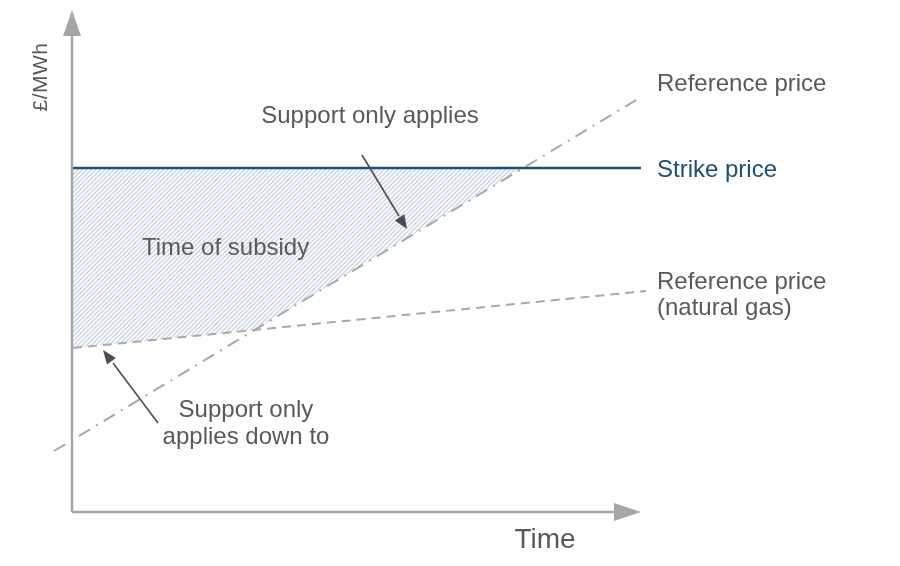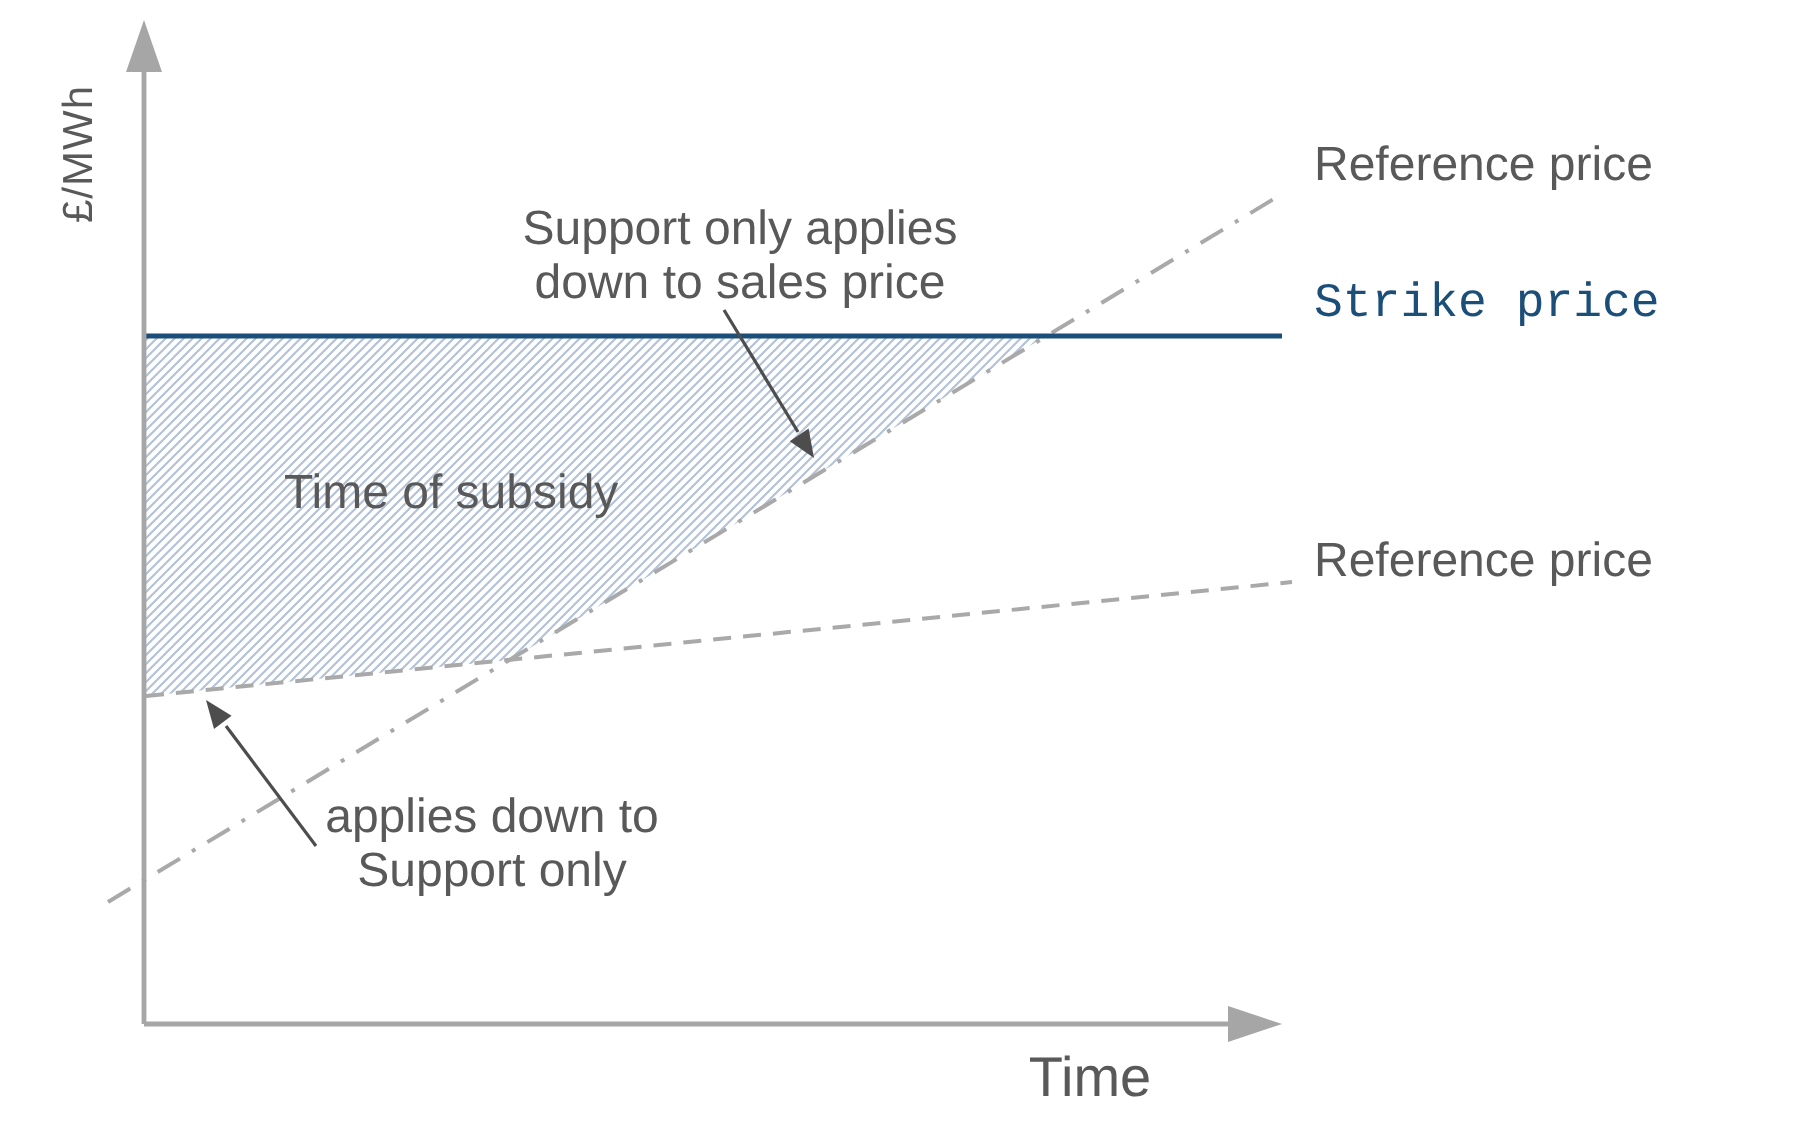--- a/index.html
+++ b/index.html
@@ -34,21 +34,21 @@
   .x-axis-label{
     left:545px;top:526px;
     transform:translateX(-50%);
     font-size:28px;
   }
   .note-center{text-align:center;line-height:27px;}
   .note-sales{left:370px;top:101px;transform:translateX(-50%);text-align:center;}
   .note-gas{left:246px;top:395px;transform:translateX(-50%);}
   .subsidy-label{left:142px;top:234px;}
   .legend-sales{left:657px;top:70px;}
-  .legend-strike{left:657px;top:140px;color:var(--navy);font-family:Liberation Mono, monospace;}
+  .legend-strike{left:657px;top:156px;color:var(--navy);}
   .legend-gas{left:657px;top:268px;}
 </style>
 </head>
 <body>
 
 <div class="stage">
 
   <svg width="900" height="566" viewBox="0 0 900 566">
     <defs>
       <pattern id="hatch" patternUnits="userSpaceOnUse" width="4.5" height="4.5">
@@ -75,33 +75,33 @@
 
     <line x1="158" y1="423" x2="113" y2="363" class="note-arrow"></line>
     <polygon points="103,350 115.8,357.9 107,364.5" class="note-head"></polygon>
   </svg>
 
   <div class="lbl y-axis-label">£/MWh</div>
   <div class="lbl x-axis-label">Time</div>
 
   <div class="lbl note-center note-sales">
     <div>Support only applies</div>
-    <div>down to sales price</div>
   </div>
 
   <div class="lbl subsidy-label">Time of subsidy</div>
 
   <div class="lbl note-center note-gas">
+    <div>Support only</div>
     <div>applies down to</div>
-    <div>Support only</div>
   </div>
 
   <div class="lbl legend-sales">
     <div>Reference price</div>
   </div>
 
   <div class="lbl legend-strike">Strike price</div>
 
   <div class="lbl legend-gas">
     <div>Reference price</div>
+    <div>(natural gas)</div>
   </div>
 
 </div>
 
 </body></html>

